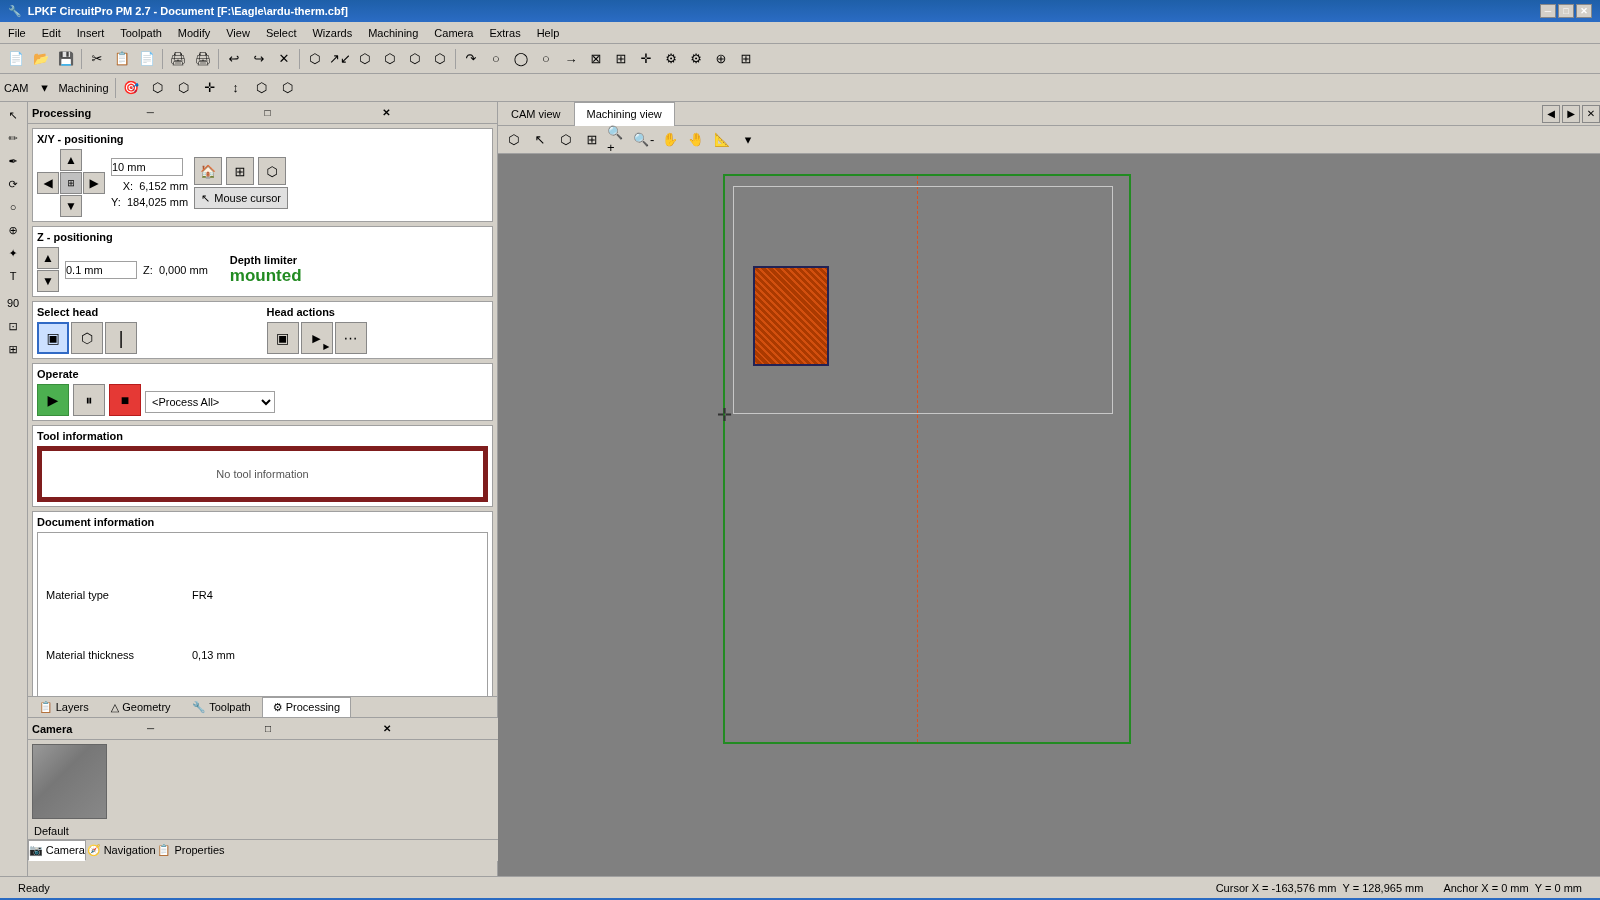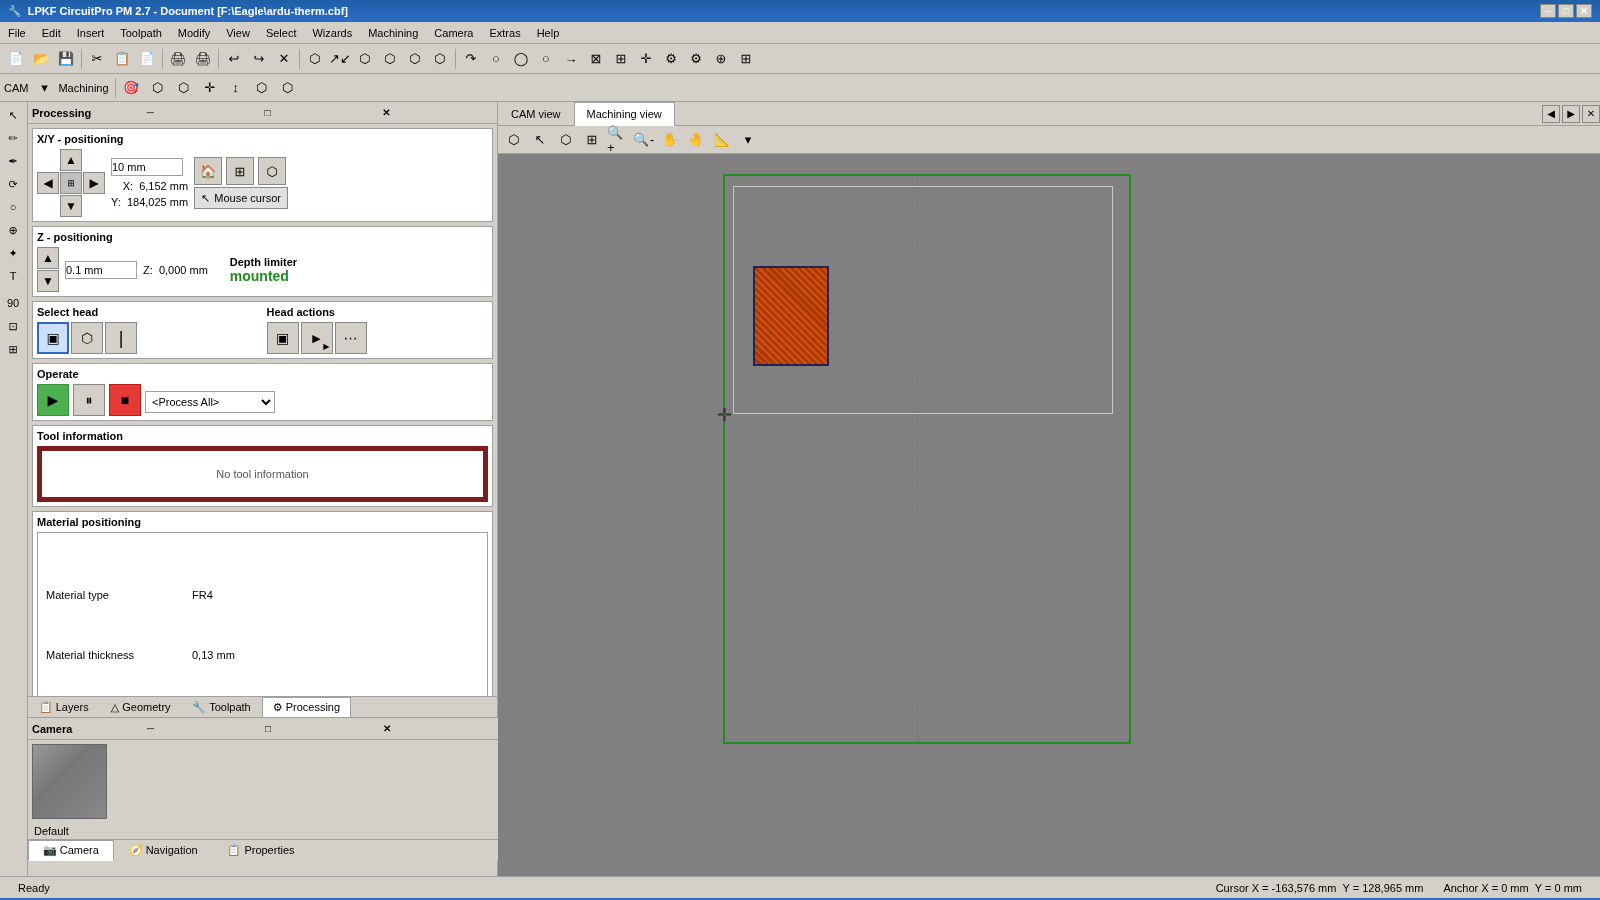--- a/index.html
+++ b/index.html
@@ -88,21 +88,21 @@
 
     
     #camera-panel { width: 470px; display: flex; flex-direction: column; background: #d4d0c8; }
     #camera-header { background: #d4d0c8; height: 22px; display: flex; align-items: center; padding: 0 4px; border-bottom: 1px solid #a0a0a0; font-size: 11px; font-weight: bold; gap: 4px; }
     #camera-header span { flex: 1; }
     #camera-content { flex: 1; padding: 4px; display: flex; align-items: flex-start; }
     .camera-preview { width: 75px; height: 75px; background: #888; border: 1px solid #666; }
 
     
     #camera-bottom-tabs { display: flex; background: #d4d0c8; border-top: 1px solid #a0a0a0; }
-    .cbtab { padding: 3px 14px; font-size: 11px; cursor: pointer; border: 1px solid transparent; border-bottom: none; text-align: center; }
+    .cbtab { padding: 3px 0; font-size: 11px; cursor: pointer; border: 1px solid transparent; border-bottom: none; text-align: center; }
     .cbtab.active { background: white; border: 1px solid #a0a0a0; border-bottom: 1px solid white; }
 
     
     #canvas-area { flex: 1; display: flex; flex-direction: column; background: #808080; }
     #canvas-tabs { display: flex; background: #d4d0c8; height: 24px; align-items: center; border-bottom: 1px solid #a0a0a0; justify-content: space-between; }
     .ctab { padding: 3px 12px; font-size: 11px; cursor: pointer; border: 1px solid transparent; height: 24px; display: flex; align-items: center; }
     .ctab.active { background: white; border: 1px solid #a0a0a0; border-bottom: none; }
     #canvas-toolbar { background: #d4d0c8; height: 28px; display: flex; align-items: center; padding: 0 4px; gap: 2px; border-bottom: 1px solid #a0a0a0; }
     #canvas-view { flex: 1; position: relative; overflow: hidden; background: #808080; }
 
@@ -263,21 +263,21 @@
           <div class="up-down">
             <div class="arr-btn">▲</div>
             <div class="arr-btn">▼</div>
           </div>
           <input class="step-input" type="text" value="0.1 mm" style="">
           <div class="z-info">
             Z: &nbsp;<span>0,000 mm</span>
           </div>
           <div style="margin-left:16px">
             <div class="depth-label">Depth limiter</div>
-            <div style="font-size:14px;font-weight:bold;color:#228B22">mounted</div>
+            <div style="font-size:17px;font-weight:bold;color:#228B22">mounted</div>
           </div>
         </div>
       </div>
 
       <div class="section-box">
         <div class="two-col">
           <div class="col-box">
             <div class="col-title">Select head</div>
             <div class="head-btn-row">
               <div class="head-btn active">▣</div>
@@ -311,21 +311,21 @@
       </div>
 
       <div class="section-box">
         <div class="col-title">Tool information</div>
         <div class="tool-info-box">
           <span>No tool information</span>
         </div>
       </div>
 
       <div class="section-box">
-        <div class="col-title">Material positioning</div>
+        <div class="col-title">Document information</div>
         <div class="mat-info-box">
           <div class="mat-row">
             <span class="mat-key">Material type</span>
             <span class="mat-val">FR4</span>
           </div>
           <div class="mat-row">
             <span class="mat-key">Material thickness</span>
             <span class="mat-val">0,13 mm</span>
           </div>
           <div class="mat-row">

